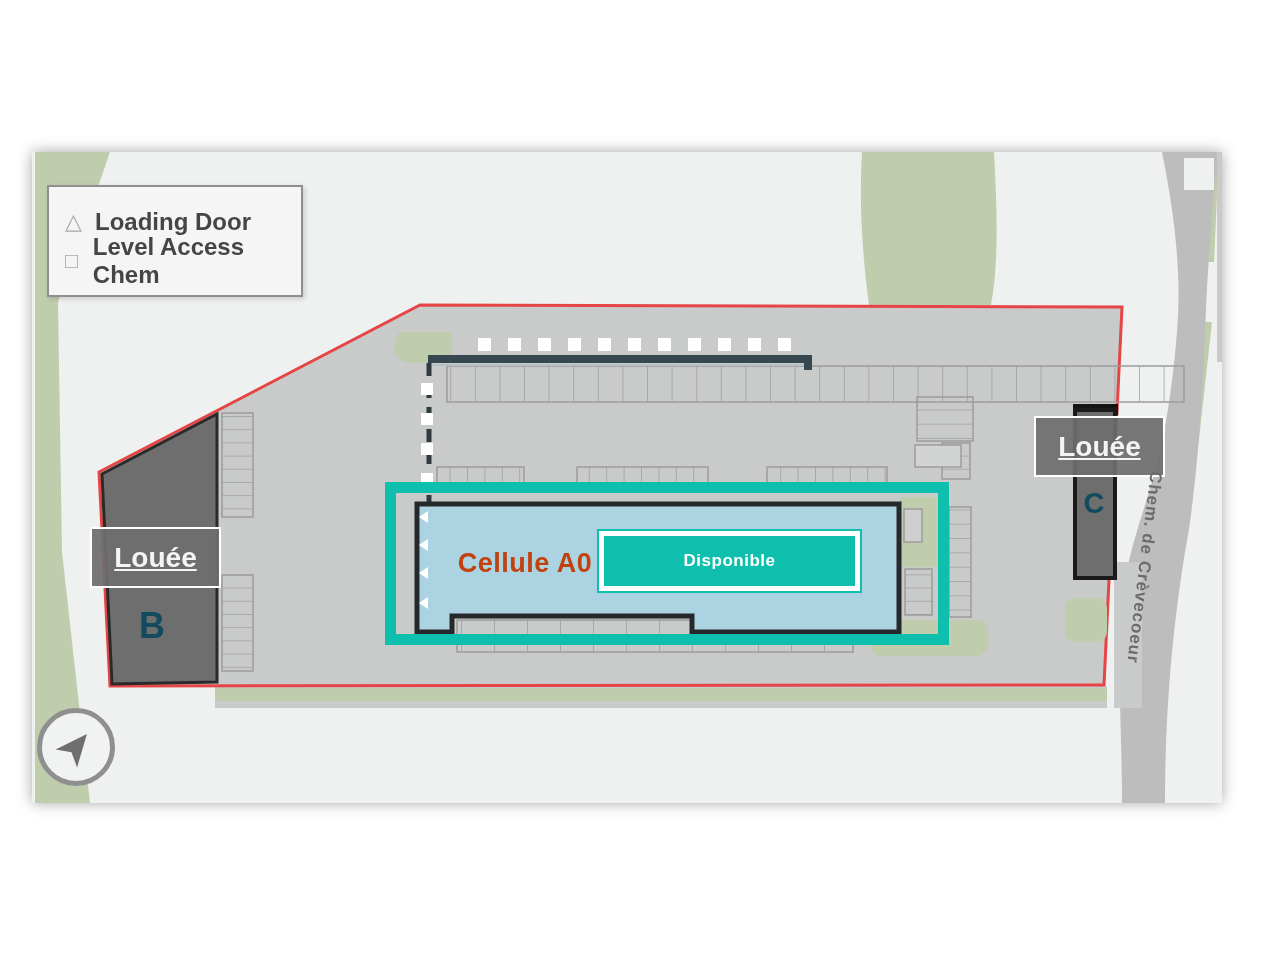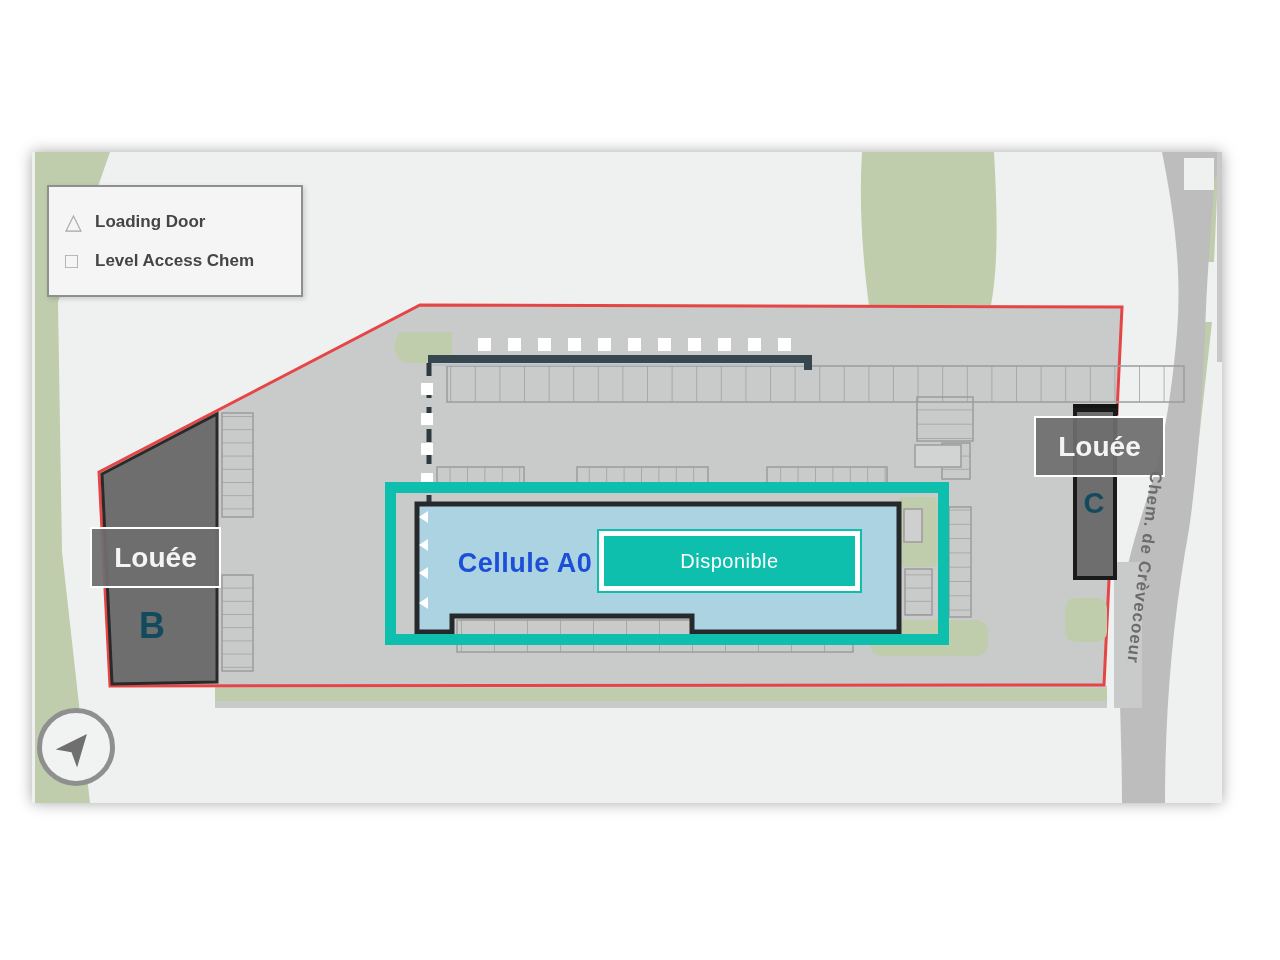--- a/index.html
+++ b/index.html
@@ -14,34 +14,34 @@
   svg.plan { position:absolute; left:0; top:0; }
 
   
   .frame {
     position:absolute; left:353px; top:330px; width:564px; height:163px;
     border:11px solid #0EBFAE; box-sizing:border-box;
   }
   .cellule {
     position:absolute; left:408px; top:392px; width:170px; height:38px;
     display:flex; align-items:center; justify-content:center;
-    font-size:27px; font-weight:700; color:#1d4ed8; letter-spacing:0.5px;
+    font-size:27px; font-weight:700; color:#c2410c; letter-spacing:0.5px;
   }
   .badge {
     position:absolute; left:567px; top:379px; width:261px; height:60px;
     background:#0EBFAE; border:5px solid #ffffff; box-sizing:border-box;
     box-shadow:0 0 0 2px #0EBFAE;
-    color:#ffffff; font-size:20px; font-weight:400;
+    color:#ffffff; font-size:17px; font-weight:700;
     display:flex; align-items:center; justify-content:center; letter-spacing:0.5px;
   }
   .louee {
     position:absolute; width:131px; height:61px;
     background:rgba(110,110,110,0.93); border:2px solid #ffffff; box-sizing:border-box;
     color:#F4F4F4; font-size:28px; font-weight:700;
-    display:flex; align-items:center; justify-content:center;
+    display:flex; align-items:center; justify-content:center;text-decoration:underline;
   }
   .louee-b { left:58px;  top:375px; }
   .louee-c { left:1002px; top:264px; }
   .letter {
     position:absolute; font-weight:700; color:#124A5E;
     display:flex; align-items:center; justify-content:center;
   }
   .letter-b { left:90px;  top:452px; width:60px; height:44px; font-size:36px; }
   .letter-c { left:1034px; top:332px; width:56px; height:38px; font-size:29px; }
   .road-label {
@@ -49,21 +49,21 @@
     transform:rotate(97deg); color:#6B6B6B; font-weight:700; font-size:17px;
     letter-spacing:1px; text-align:center; white-space:nowrap;
   }
   .legend {
     position:absolute; left:15px; top:33px; width:256px; height:112px;
     background:#F4F5F4; border:2px solid #8F8F8F; box-sizing:border-box;
     padding:15px 0 0 16px; box-shadow:2px 2px 5px rgba(0,0,0,.15);
   }
   .legend-row { display:flex; align-items:center; height:39px; }
   .legend-icon { width:30px; text-align:left; color:#A9A9A9; font-size:22px; line-height:1; }
-  .legend-text { color:#454545; font-weight:700; font-size:17px; }
+  .legend-text { color:#454545; font-weight:700; font-size:24px; }
   .compass {
     position:absolute; left:5px; top:556px; width:78px; height:78px;
     border-radius:50%; border:5px solid #8F8F8F; background:#F1F3F2;
     box-sizing:border-box; display:flex; align-items:center; justify-content:center;
   }
 </style>
 </head>
 <body>
 
 <div class="map">

